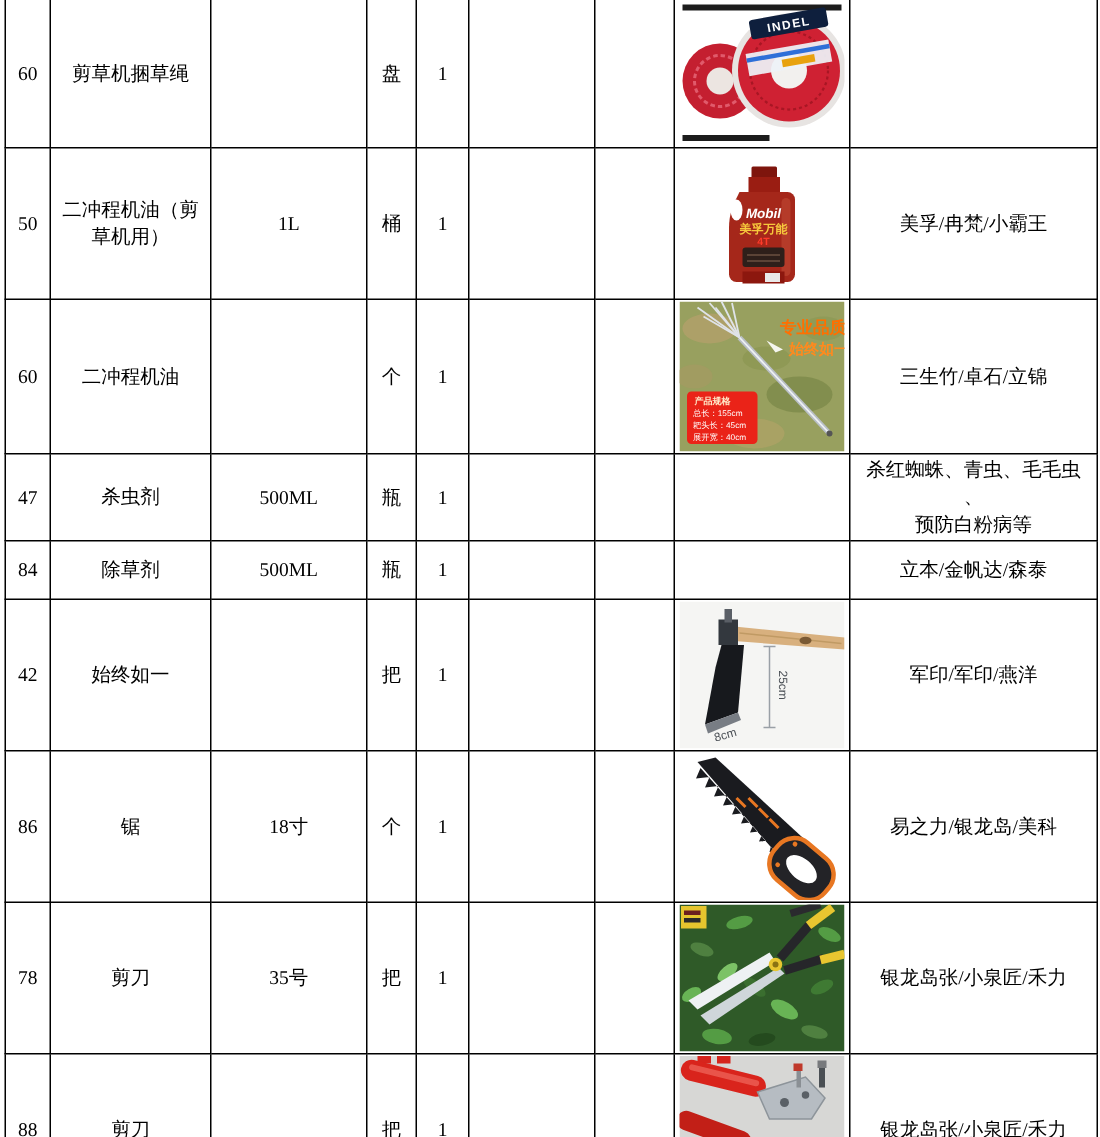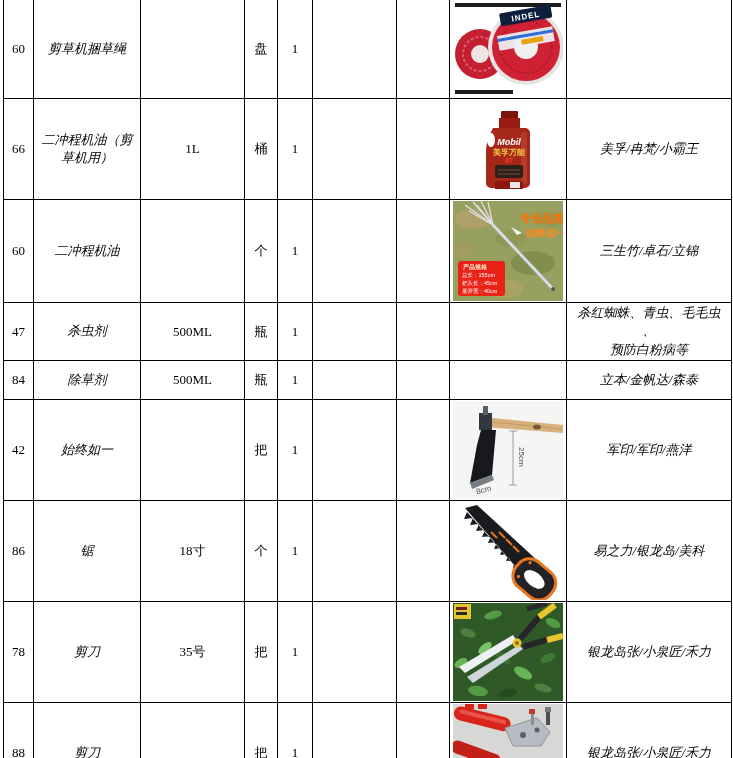--- a/index.html
+++ b/index.html
@@ -12,21 +12,21 @@
   table.grid {
     position:absolute; left:3px; top:0;
     border-collapse:collapse; table-layout:fixed;
   }
   .grid td {
     border:1px solid #000; font-size:13px; color:#000;
     text-align:center; vertical-align:middle;
     padding:1px 3px; overflow:hidden;
   }
   .grid tr:first-child td { border-top:none; }
-  .multiline { white-space:pre-line; line-height:1.4;font-style:italic; }
+  .multiline { white-space:pre-line; line-height:1.4; }
   .brand-left { text-align:left; padding-left:5px; }
   .photo-cell { padding:0; }
   .photo-cell svg { display:block; margin:0 auto; }
   svg text { font-family:"Liberation Sans","DejaVu Sans",sans-serif; }
 </style>
 </head>
 <body>
 
 <div class="screen">
   <table class="grid">
@@ -71,21 +71,21 @@
             <rect x="45" y="30" width="56" height="15" fill="#eef2f8" opacity="0.93"></rect>
             <rect x="45" y="33" width="56" height="3" fill="#2e6fd8"></rect>
             <rect x="68" y="38" width="22" height="5" fill="#e8a20f"></rect>
           </g>
         </svg>
       </td>
       <td class="multiline"></td>
     </tr>
 
     <tr style="height:100px">
-      <td>66</td>
+      <td>50</td>
       <td class="multiline">二冲程机油（剪
 草机用）</td>
       <td>1L</td>
       <td>桶</td>
       <td>1</td>
       <td></td>
       <td></td>
       <td class="photo-cell">
         <svg width="110" height="98" viewBox="0 0 110 98">
           <rect width="110" height="98" fill="#ffffff"></rect>

